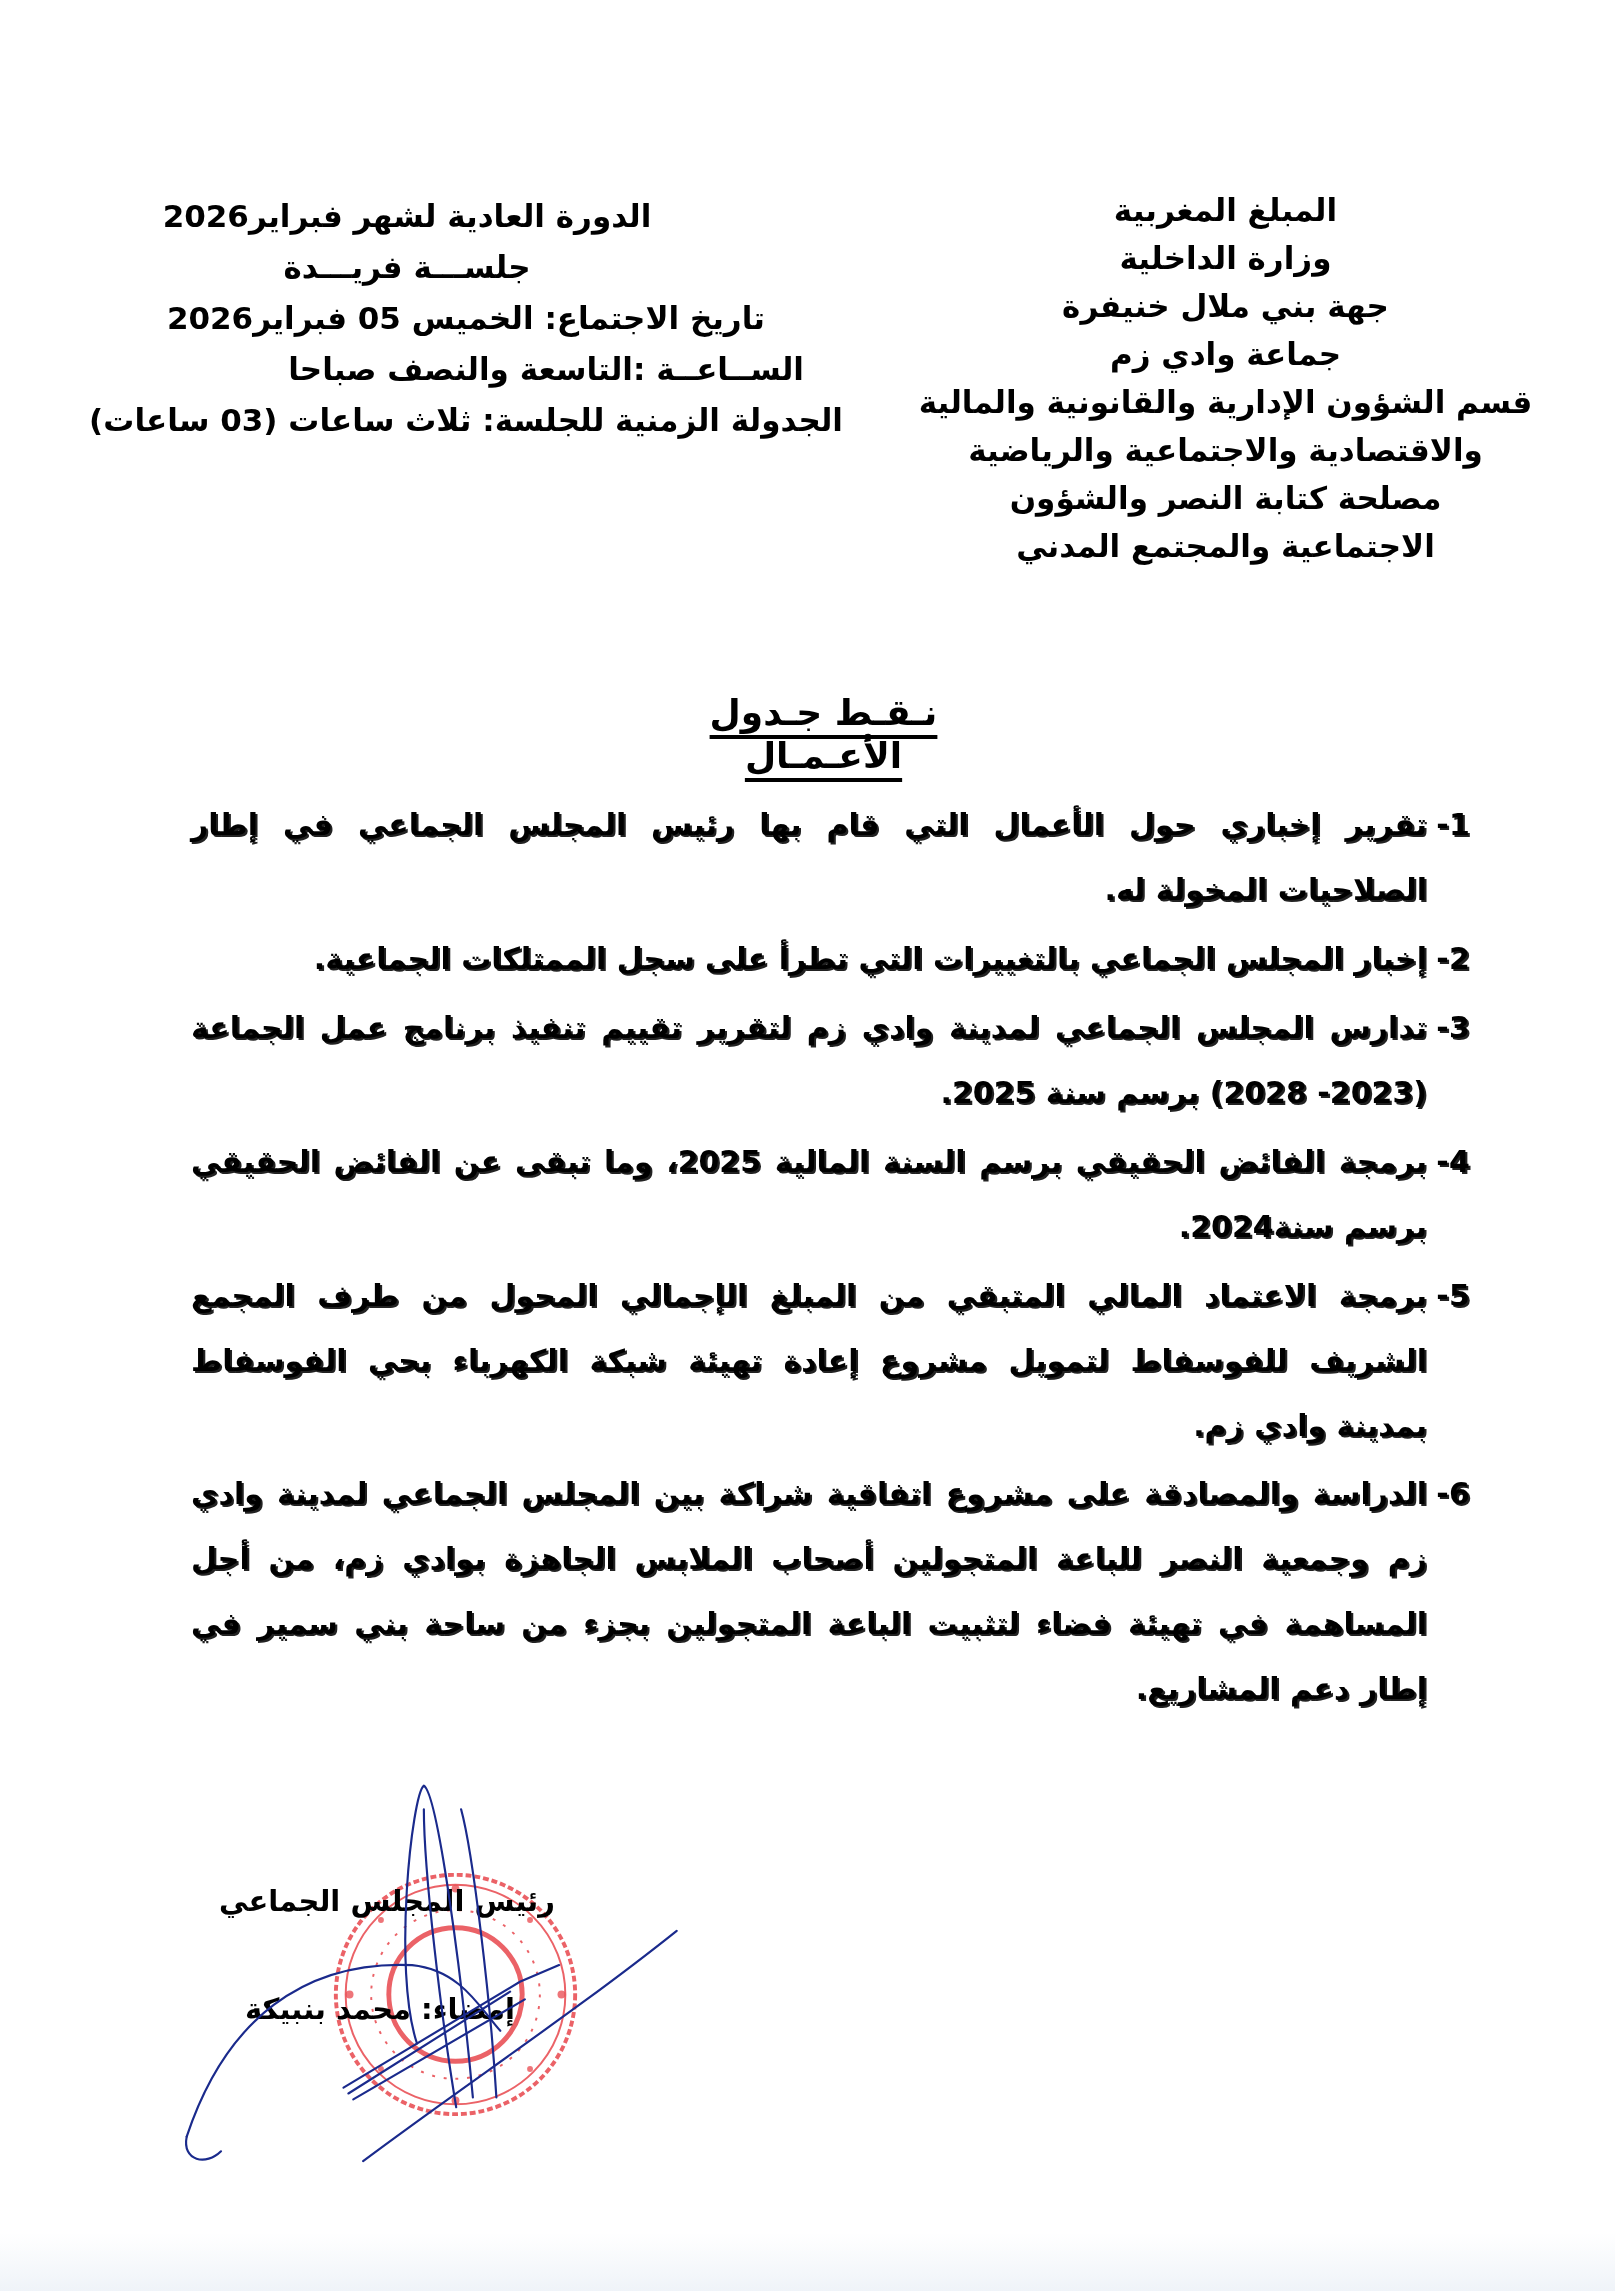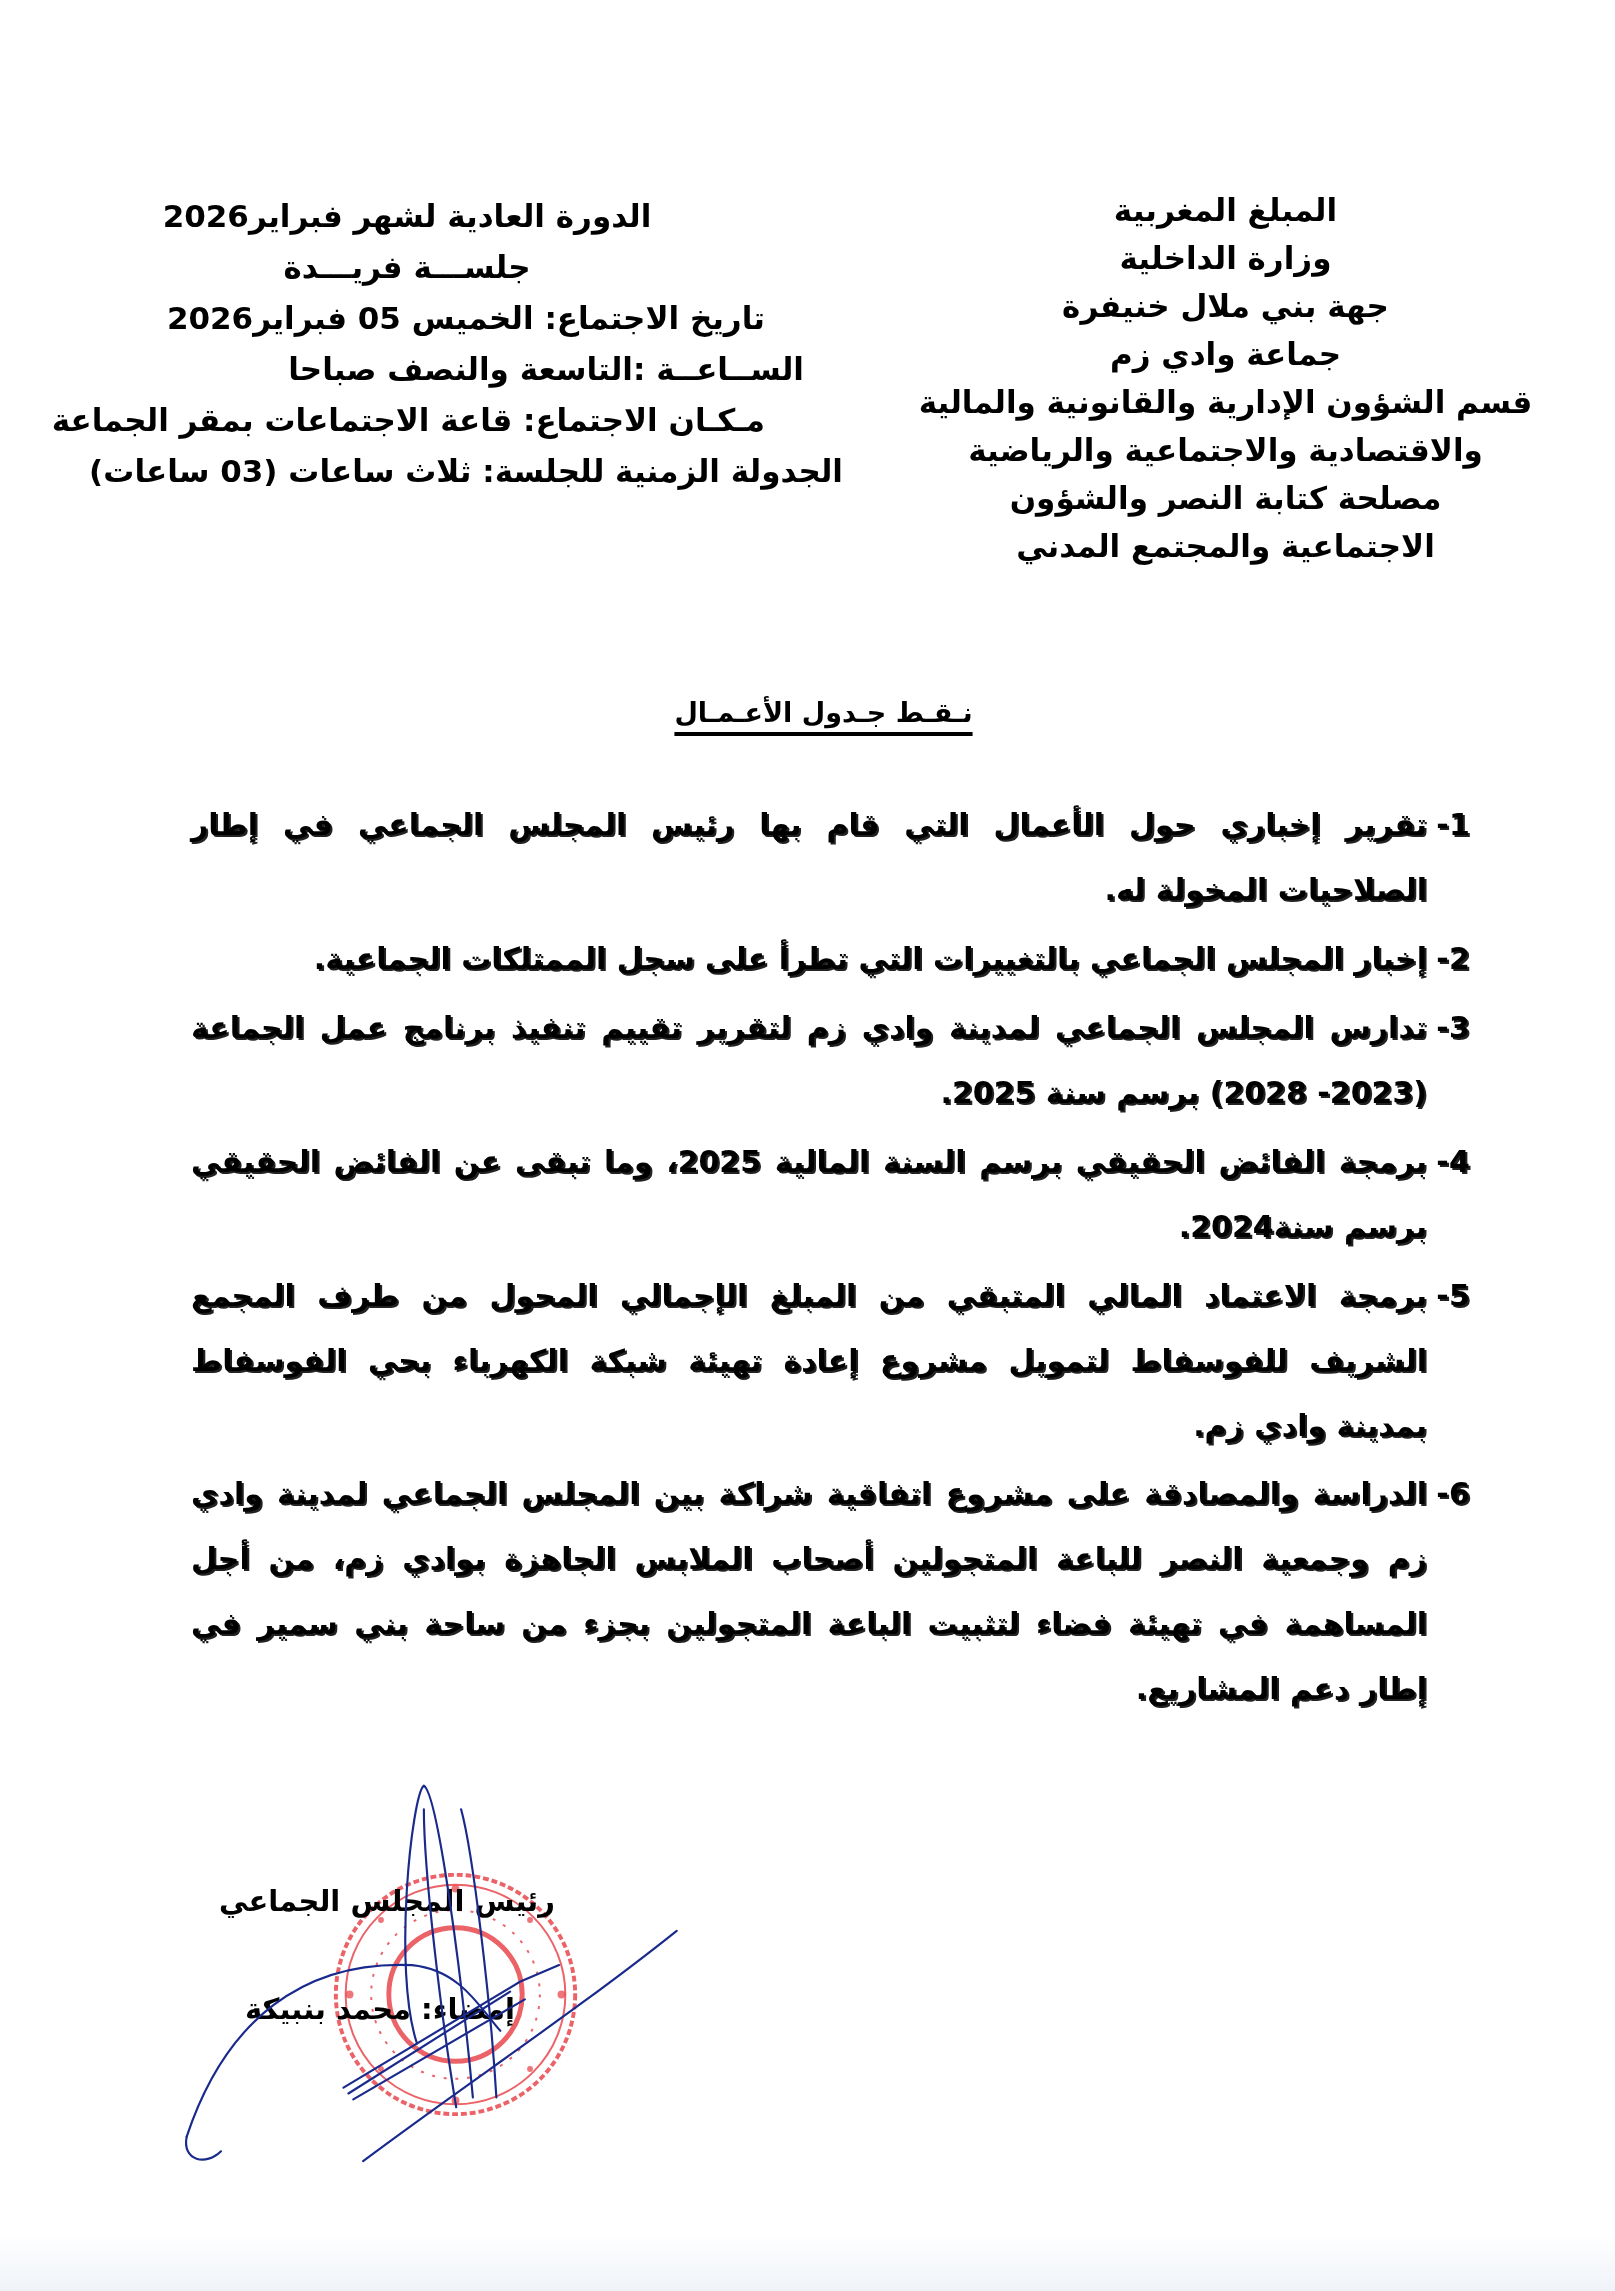--- a/index.html
+++ b/index.html
@@ -55,21 +55,21 @@
     .hdr-left .l6 { text-align: right; padding-right: 0; }
 
     
     .agenda-title {
       position: absolute;
       top: 691px;
       left: 647px;
       width: 353px;
       text-align: center;
       font-weight: bold;
-      font-size: 27px;
+      font-size: 36px;
       line-height: 43px;
       text-decoration: underline;
       text-decoration-thickness: 3.9px;
       text-underline-offset: 9.8px;
     }
 
     
     .agenda {
       position: absolute;
       top: 792px;
@@ -155,24 +155,20 @@
 
   <div class="hdr-left">
     <div class="line l1">الدورة العادية لشهر فبراير2026</div>
     <div class="line l1">جلســـة فريـــدة</div>
     <div class="line l3">
       <span>تاريخ الاجتماع:</span>
       <span>الخميس 05 فبراير2026</span>
     </div>
     <div class="line l4">
       <span>الســاعــة :</span><span>التاسعة والنصف صباحا</span>
-    </div>
-    <div class="line l5">
-      <span>مـكـان الاجتماع:</span>
-      <span>قاعة الاجتماعات بمقر الجماعة</span>
     </div>
     <div class="line l6">
       <span>الجدولة الزمنية للجلسة:</span>
       <span>ثلاث ساعات (03 ساعات)</span>
     </div>
   </div>
 
   <div class="agenda-title">نـقـط جـدول الأعـمـال</div>
 
   <div class="agenda">

